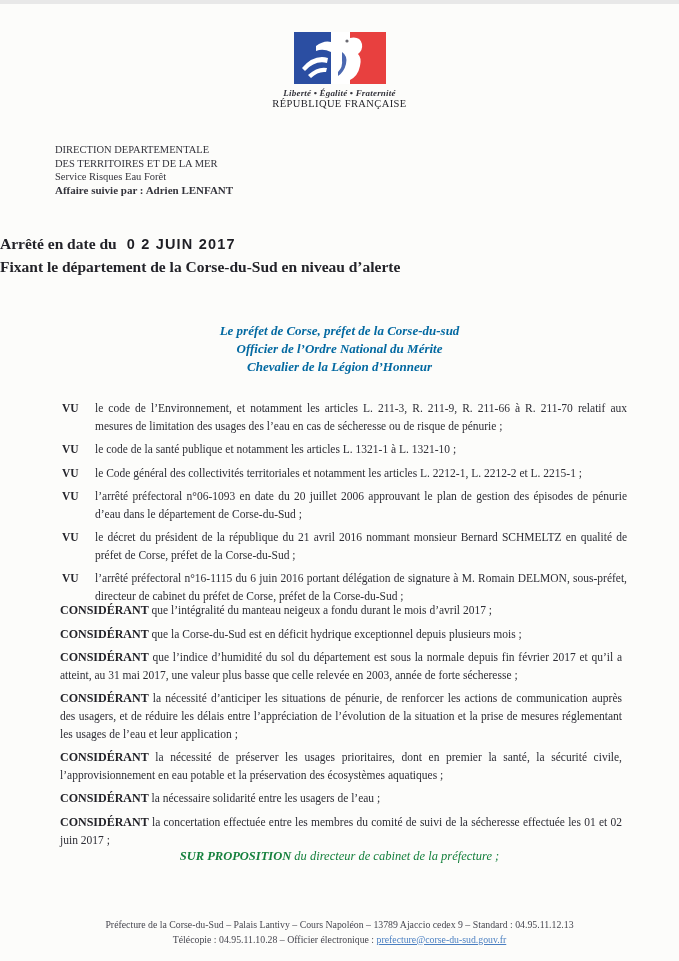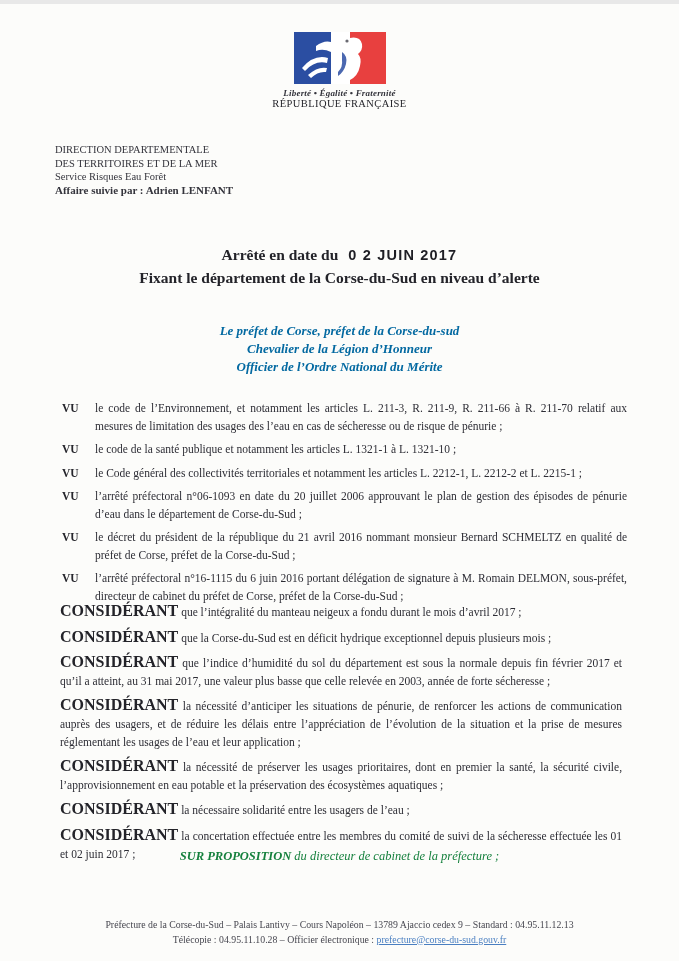--- a/index.html
+++ b/index.html
@@ -68,24 +68,24 @@
     color: #34343c;
   }
   .sender-block .bold-line {
     font-weight: bold;
     font-size: 11px;
   }
 
   
   .title-block {
     position: absolute;
-    top: 240px;
-    left: 0;
-    width: 100%;
-    text-align: center;
+    top: 229px;
+    left: 0;
+    width: 100%;
+    text-align: left;
     font-weight: bold;
     color: #232329;
     font-size: 15.5px;
     line-height: 22.5px;
   }
   .date-stamp {
     font-family: "Liberation Sans", "DejaVu Sans", sans-serif;
     font-weight: 700;
     font-size: 14.5px;
     letter-spacing: 1.2px;
@@ -143,21 +143,21 @@
   }
   .considerant-p {
     margin: 0 0 6px 0;
     font-size: 11.5px;
     line-height: 17.6px;
     text-align: justify;
     color: #2d2d35;
   }
   .considerant-p .clabel {
     font-weight: bold;
-    font-size: 16px;
+    font-size: 12px;
     color: #232329;
   }
 
   
   .proposition-line {
     position: absolute;
     top: 845px;
     left: 0;
     width: 100%;
     text-align: center;
@@ -218,22 +218,22 @@
 
   <div class="title-block">
     <div>
       <span>Arrêté en date du</span><span class="date-stamp">0 2 JUIN 2017</span>
     </div>
     <div>Fixant le département de la Corse-du-Sud en niveau d’alerte</div>
   </div>
 
   <div class="subtitle-block">
     <div>Le préfet de Corse, préfet de la Corse-du-sud</div>
+    <div>Officier de l’Ordre National du Mérite</div>
     <div>Chevalier de la Légion d’Honneur</div>
-    <div>Officier de l’Ordre National du Mérite</div>
   </div>
 
   <div class="vu-section">
     <div class="vu-row">
       <span class="vu-label">VU</span>
       <span class="vu-text">le code de l’Environnement, et notamment les articles L. 211-3, R. 211-9, R. 211-66 à R. 211-70 relatif aux mesures de limitation des usages des l’eau en cas de sécheresse ou de risque de pénurie ;</span>
     </div>
     <div class="vu-row">
       <span class="vu-label">VU</span>
       <span class="vu-text">le code de la santé publique et notamment les articles L. 1321-1 à L. 1321-10 ;</span>

